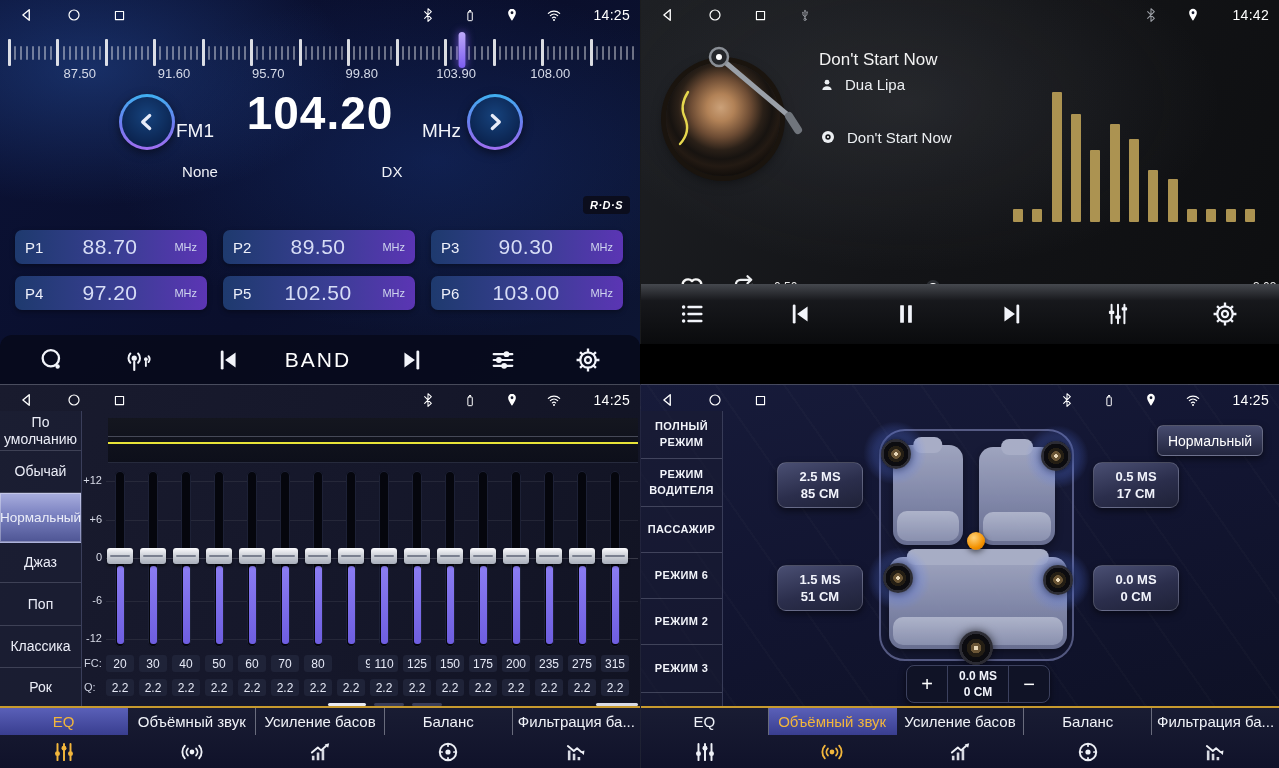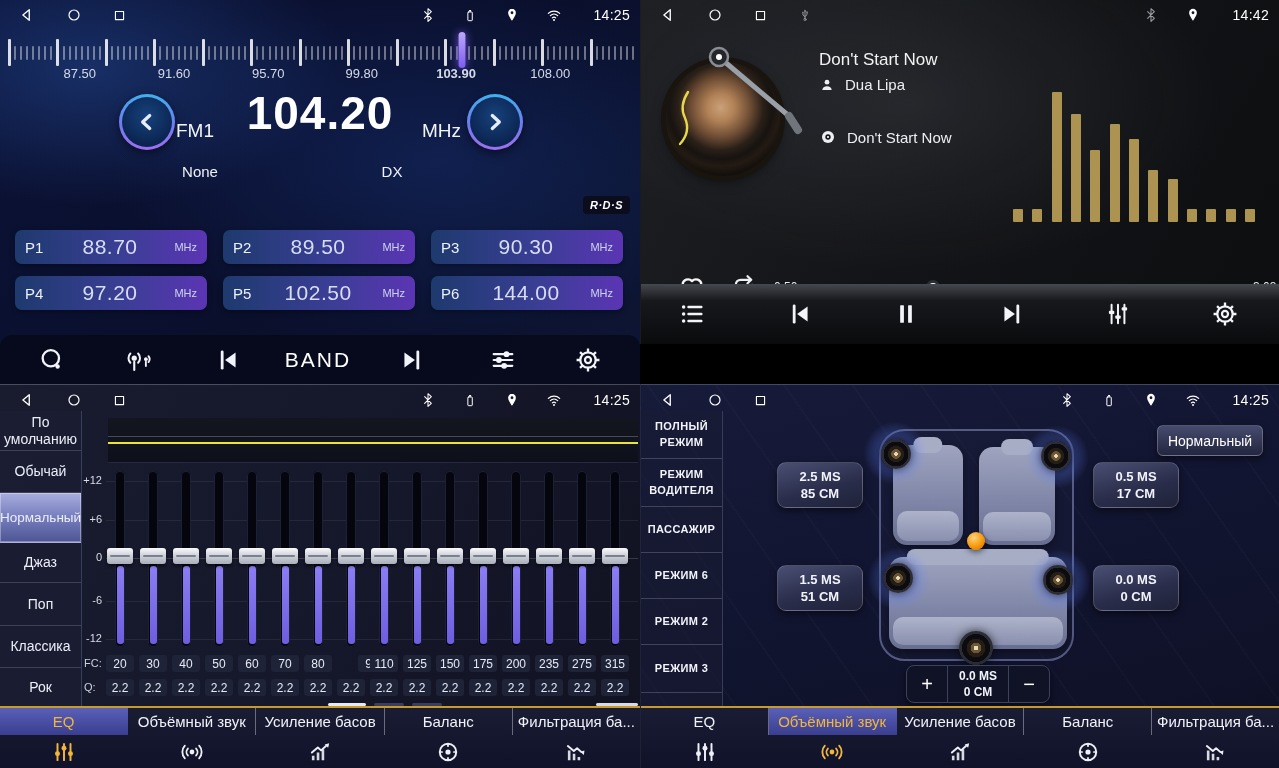--- a/index.html
+++ b/index.html
@@ -288,21 +288,21 @@
       <div class="tick" style="left: 98.0583%;"></div>
       <div class="tick" style="left: 99.0291%;"></div>
       <div class="tick" style="left: 100%;"></div>
       <div id="dial-needle" style="left: 72.8%;"></div>
     </div>
   <div id="dial-labels">
       <span class="dlab" style="left: 11.5%;">87.50</span>
       <span class="dlab" style="left: 26.6%;">91.60</span>
       <span class="dlab" style="left: 41.7%;">95.70</span>
       <span class="dlab" style="left: 56.7%;">99.80</span>
-      <span class="dlab" style="left: 71.8%; font-weight: bold;">103.90</span>
+      <span class="dlab" style="left: 71.8%;">103.90</span>
       <span class="dlab" style="left: 86.9%;">108.00</span>
     </div>
 
   <button class="tune-btn" id="btn-prev">
     <span class="inner">
         <span class="ic i26"><svg viewBox="0 0 24 24">
             <path d="M14.5 6 8 12l6.5 6" stroke="currentColor" fill="none" stroke-linecap="round" stroke-linejoin="round" stroke-width="3"></path>
           </svg></span>
       </span>
   </button>
@@ -341,21 +341,21 @@
                  <span class="pfreq">97.20</span>
                  <span class="punit">MHz</span>
       </button>
       <button class="preset">
         <span class="pid">P5</span>
                  <span class="pfreq">102.50</span>
                  <span class="punit">MHz</span>
       </button>
       <button class="preset">
         <span class="pid">P6</span>
-                 <span class="pfreq">144.00</span>
+                 <span class="pfreq">103.00</span>
                  <span class="punit">MHz</span>
       </button>
     </div>
 
   <div id="radio-toolbar">
     <span class="tb-ic" style="left:52px"><span class="ic i28"><svg viewBox="0 0 24 24">
             <circle cx="11" cy="10.5" r="7" stroke="currentColor" fill="none" stroke-linecap="round" stroke-linejoin="round" stroke-width="2"></circle>
             <circle cx="16.8" cy="17.6" r="1.9" fill="currentColor"></circle>
           </svg></span></span>
     <span class="tb-ic" style="left:138px"><span class="ic i30"><svg viewBox="0 0 24 24">

